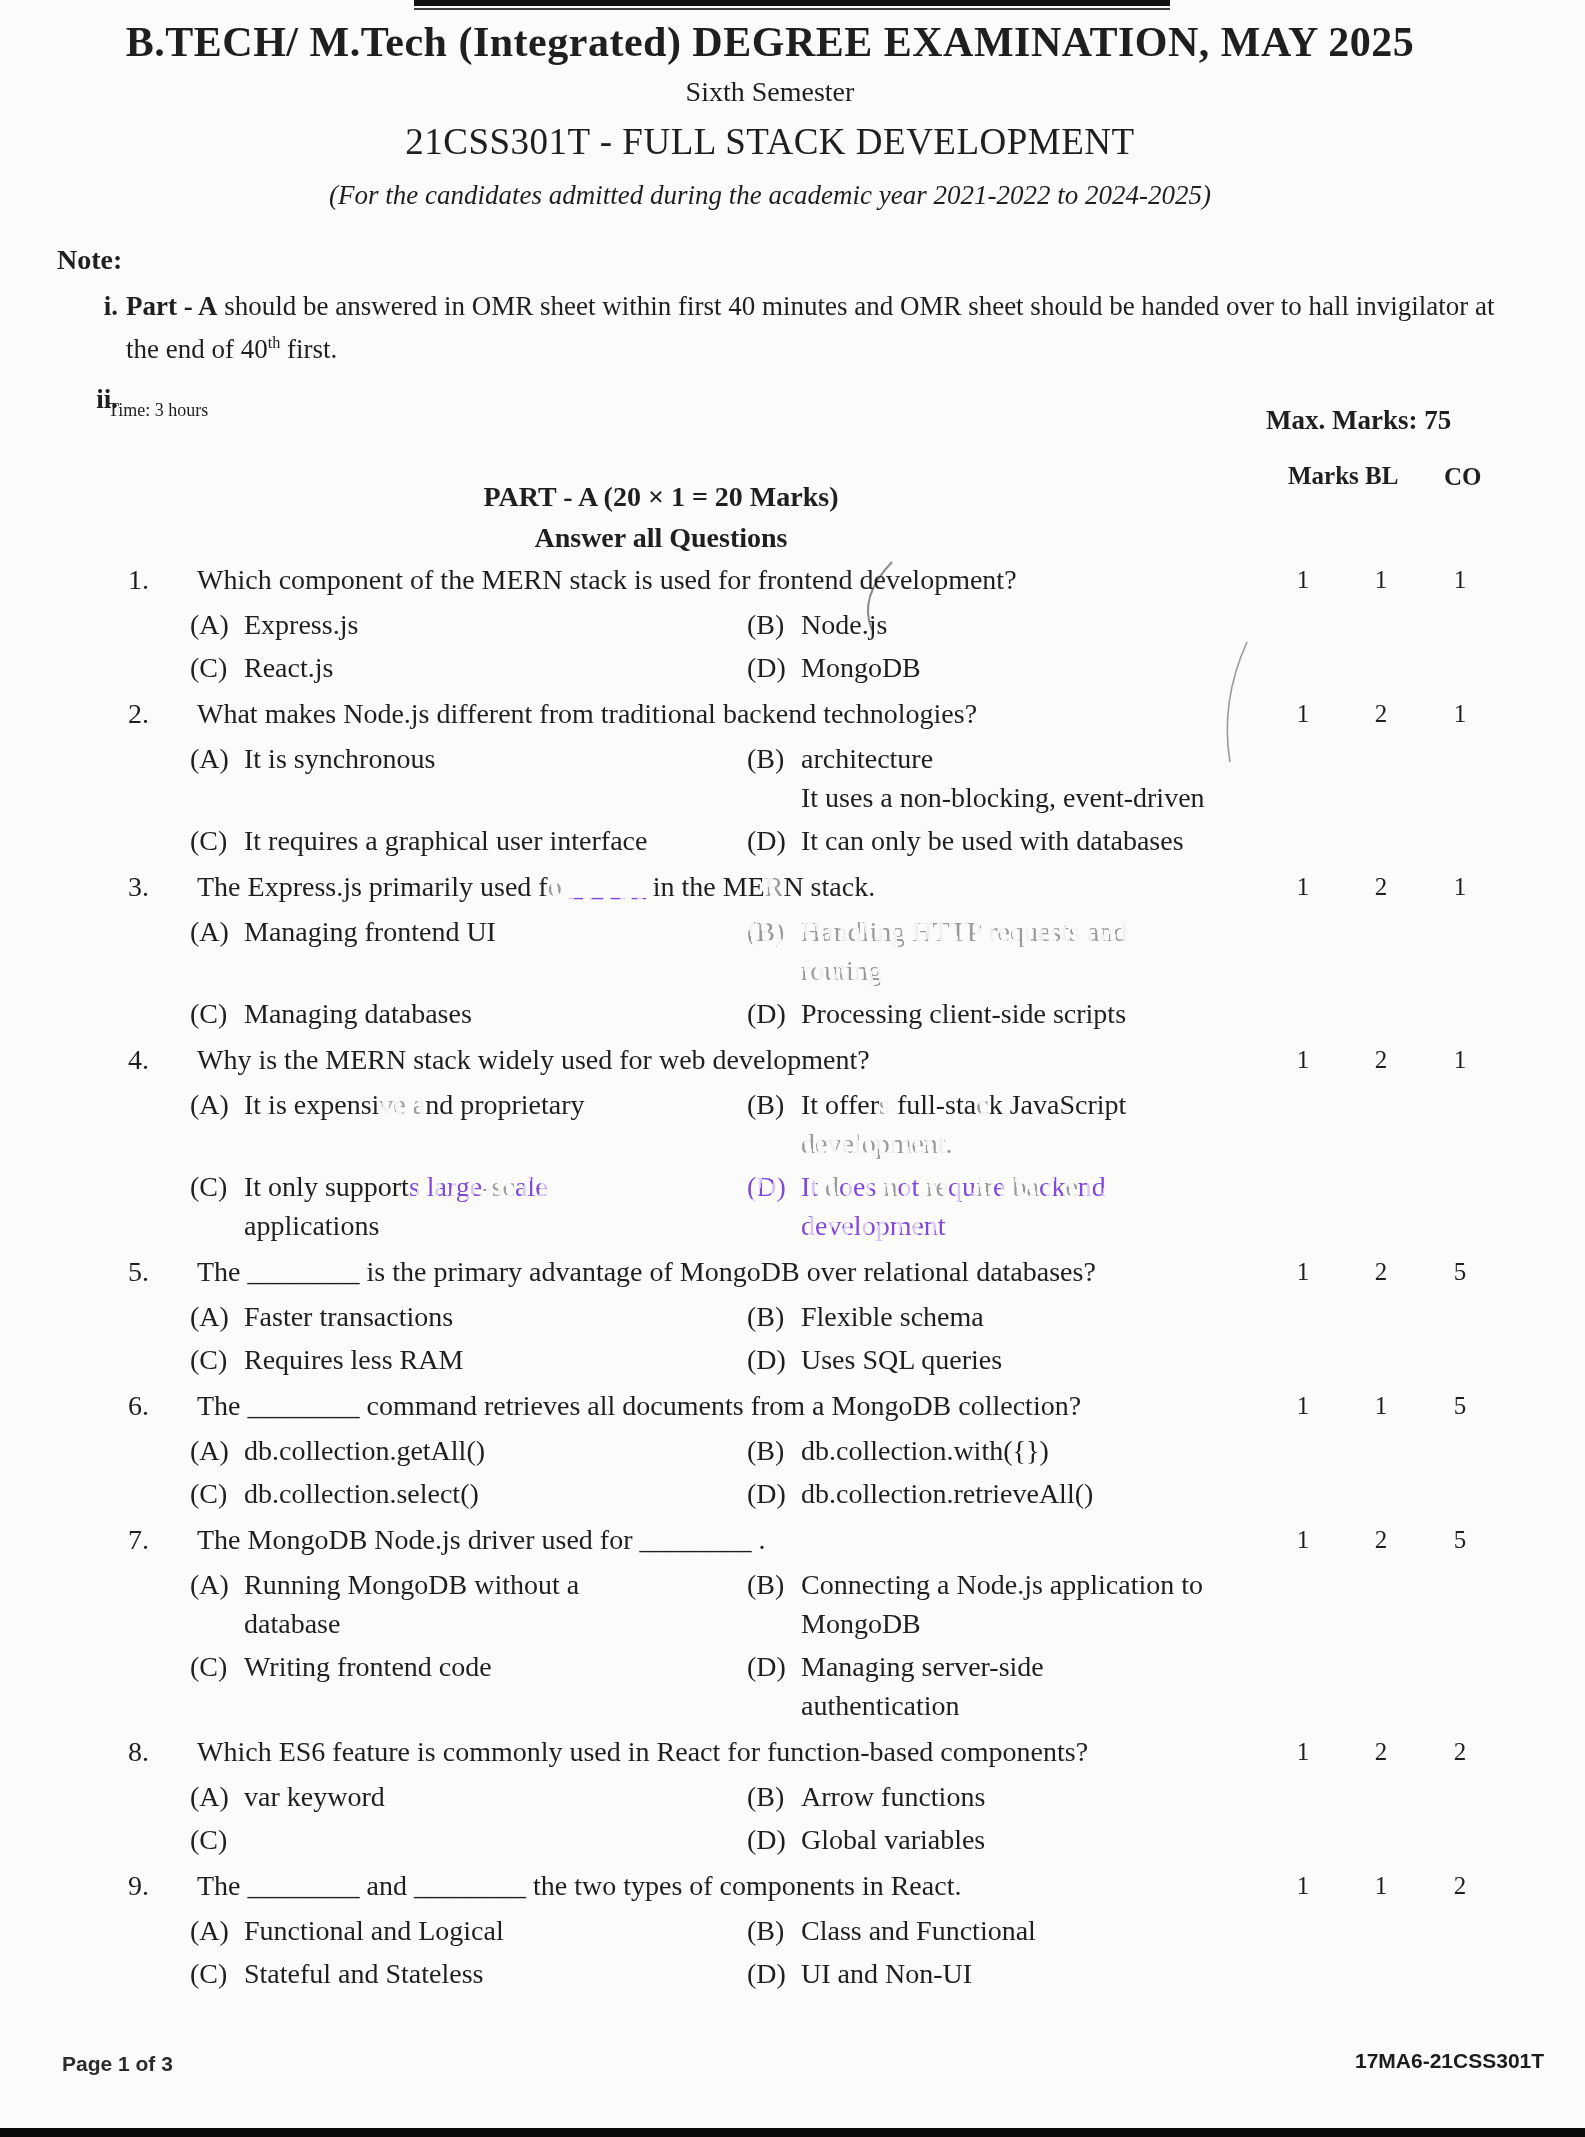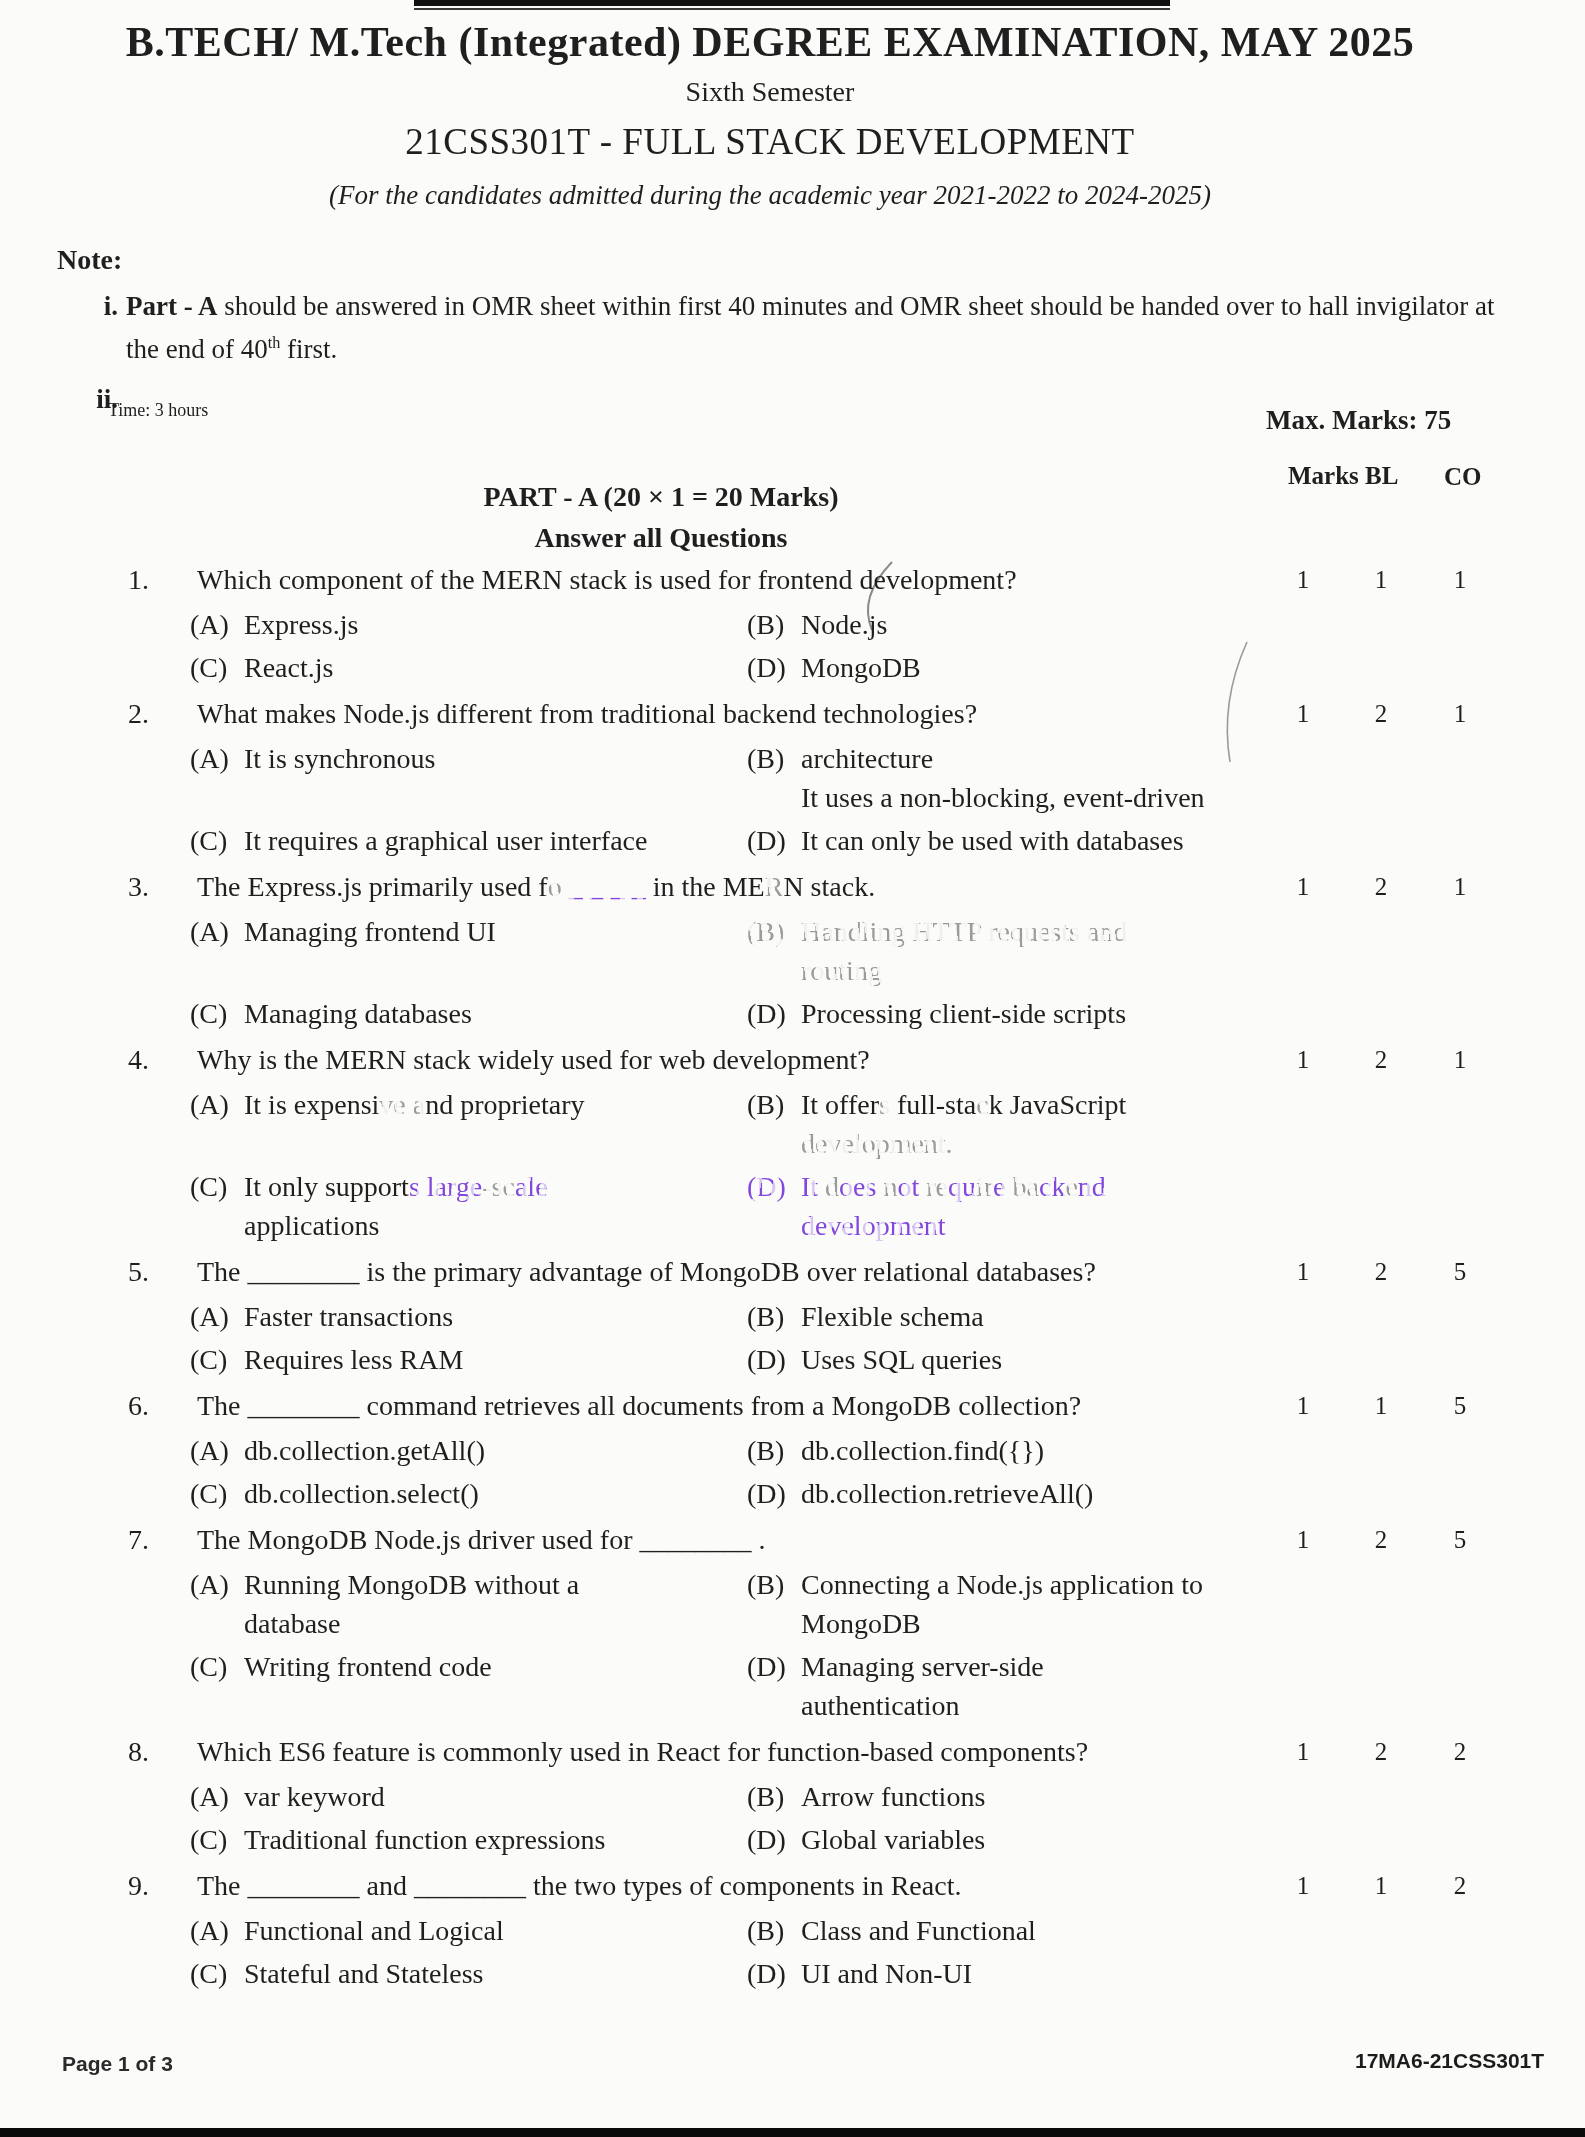--- a/index.html
+++ b/index.html
@@ -276,21 +276,21 @@
       <div class="opts">
         <div class="opt">
           <span class="opt-label">(A)</span>
           <div class="opt-text">
             <div class="opt-line"><span>db.collection.getAll()</span></div>
           </div>
         </div>
         <div class="opt">
           <span class="opt-label">(B)</span>
           <div class="opt-text">
-            <div class="opt-line"><span>db.collection.find({})</span></div>
+            <div class="opt-line"><span>db.collection.with({})</span></div>
           </div>
         </div>
         <div class="opt">
           <span class="opt-label">(C)</span>
           <div class="opt-text">
             <div class="opt-line"><span>db.collection.select()</span></div>
           </div>
         </div>
         <div class="opt">
           <span class="opt-label">(D)</span>
@@ -350,23 +350,20 @@
           </div>
         </div>
         <div class="opt">
           <span class="opt-label">(B)</span>
           <div class="opt-text">
             <div class="opt-line"><span>Arrow functions</span></div>
           </div>
         </div>
         <div class="opt">
           <span class="opt-label">(C)</span>
-          <div class="opt-text">
-            <div class="opt-line"><span>Traditional function expressions</span></div>
-          </div>
         </div>
         <div class="opt">
           <span class="opt-label">(D)</span>
           <div class="opt-text">
             <div class="opt-line"><span>Global variables</span></div>
           </div>
         </div>
       </div>
     </div>
     <div class="question">

